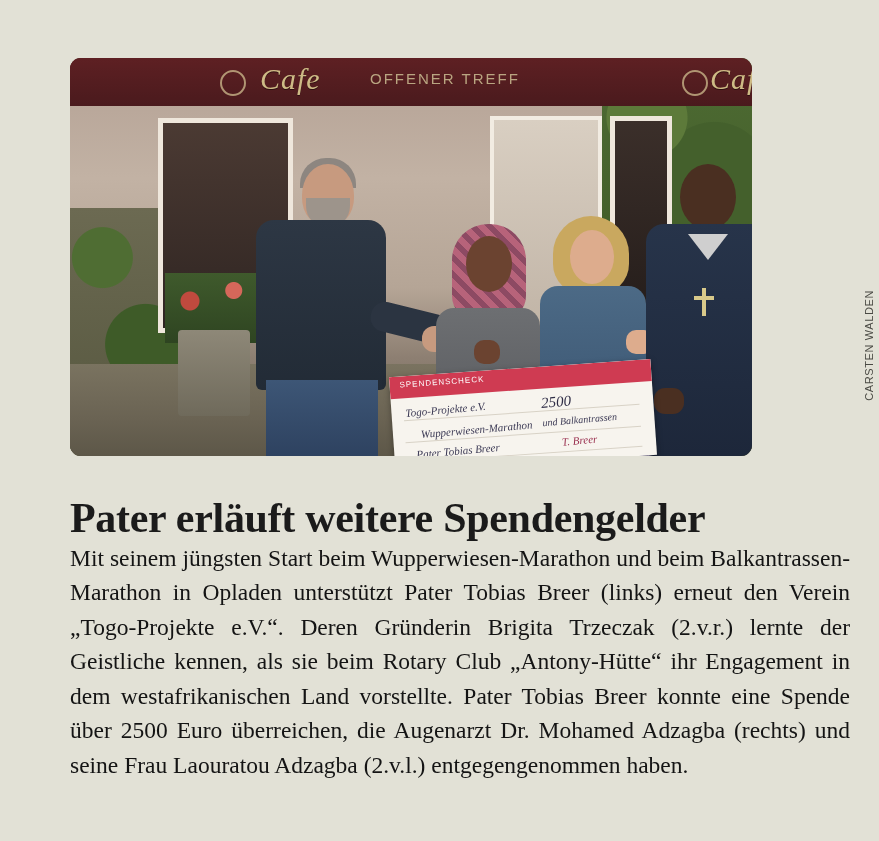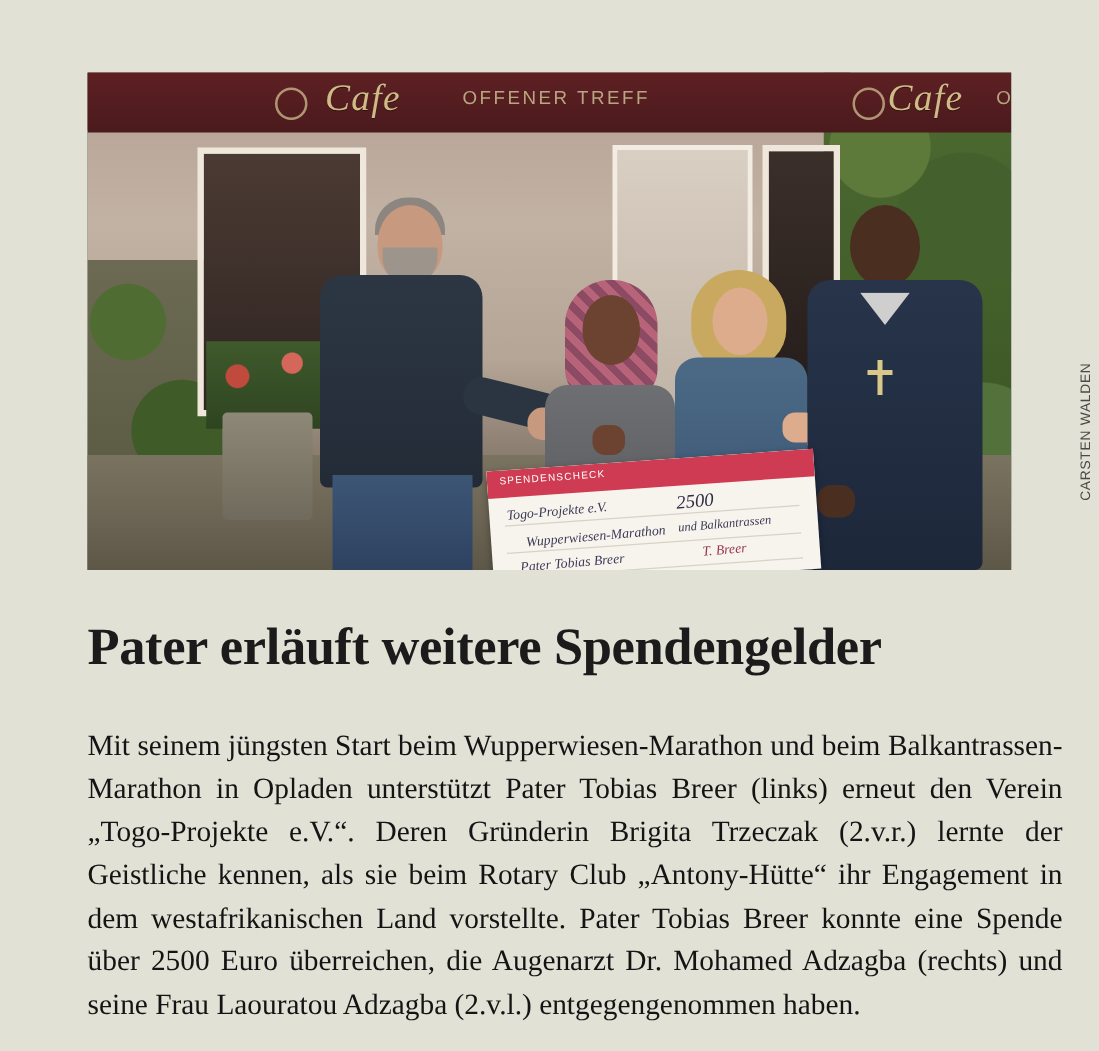--- a/index.html
+++ b/index.html
@@ -19,24 +19,25 @@
     height: 841px;
     background: #e2e1d6;
     box-sizing: border-box;
   }
 
   
   .photo-wrap {
     position: absolute;
     left: 70px;
     top: 58px;
-    width: 739px;
+    width: 682px;
     height: 398px;
     overflow: hidden;
     background: #6a6f5a;
+    border-radius: 11px;
   }
   .photo {
     position: absolute;
     inset: 0;
     overflow: hidden;
   }
 
   
   .facade {
     position: absolute;
@@ -259,21 +260,21 @@
     font-size: 42px;
     font-weight: 700;
     color: #1b1b1b;
     letter-spacing: -0.3px;
     line-height: 1.05;
     margin-top: 12px;
   }
   .bodytext {
     position: absolute;
     left: 70px;
-    top: 556px;
+    top: 517px;
     width: 780px;
     font-family: "Liberation Serif", serif;
     font-size: 23.5px;
     line-height: 34.5px;
     color: #141414;
     text-align: justify;
     text-justify: inter-word;
     hyphens: manual;
   }
 </style>

